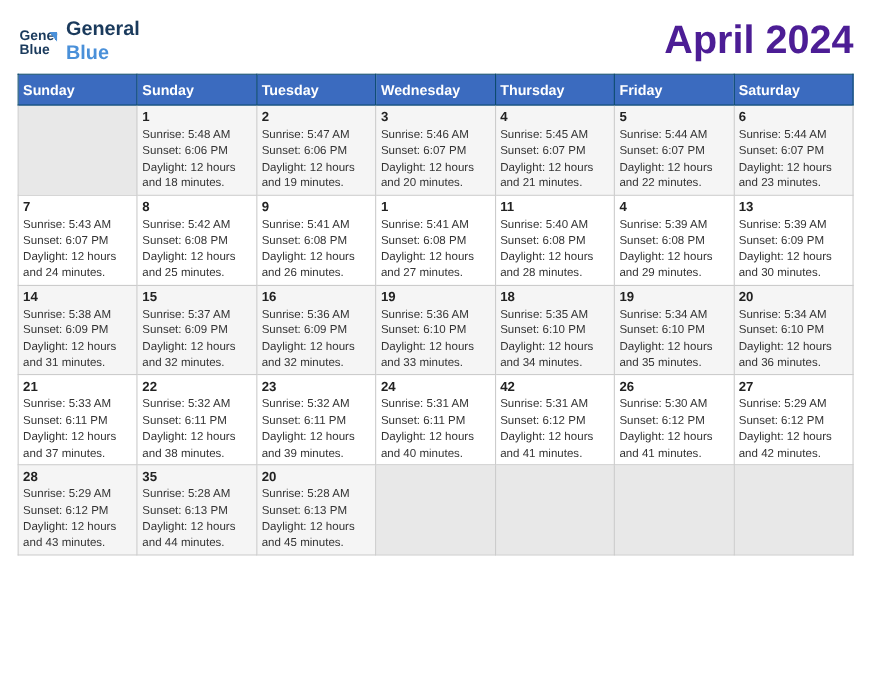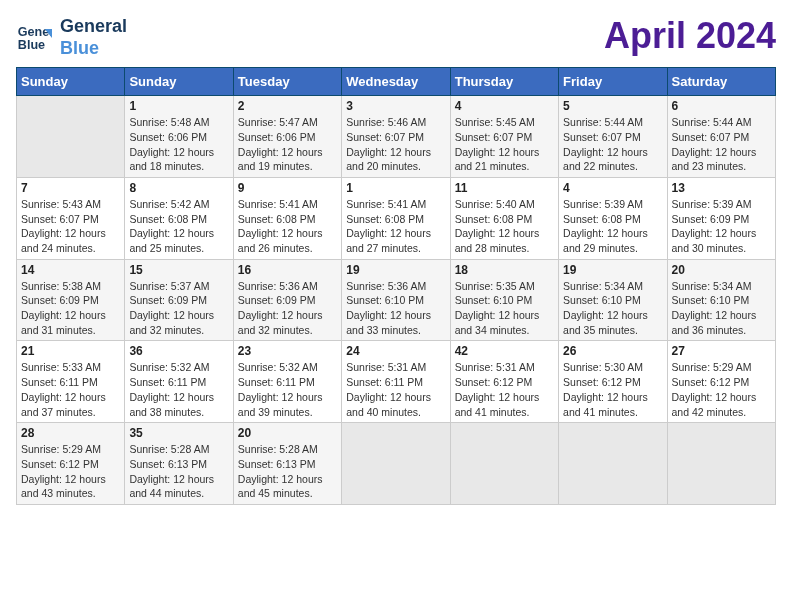--- a/index.html
+++ b/index.html
@@ -200,21 +200,21 @@
           <span class="day-num">20</span>
           <div class="day-info">Sunrise: 5:34 AM<br>Sunset: 6:10 PM<br>Daylight: 12 hours<br>and 36 minutes.</div>
         </td>
       </tr>
       <tr>
         <td>
           <span class="day-num">21</span>
           <div class="day-info">Sunrise: 5:33 AM<br>Sunset: 6:11 PM<br>Daylight: 12 hours<br>and 37 minutes.</div>
         </td>
         <td>
-          <span class="day-num">36</span>
+          <span class="day-num">22</span>
           <div class="day-info">Sunrise: 5:32 AM<br>Sunset: 6:11 PM<br>Daylight: 12 hours<br>and 38 minutes.</div>
         </td>
         <td>
           <span class="day-num">23</span>
           <div class="day-info">Sunrise: 5:32 AM<br>Sunset: 6:11 PM<br>Daylight: 12 hours<br>and 39 minutes.</div>
         </td>
         <td>
           <span class="day-num">24</span>
           <div class="day-info">Sunrise: 5:31 AM<br>Sunset: 6:11 PM<br>Daylight: 12 hours<br>and 40 minutes.</div>
         </td>

